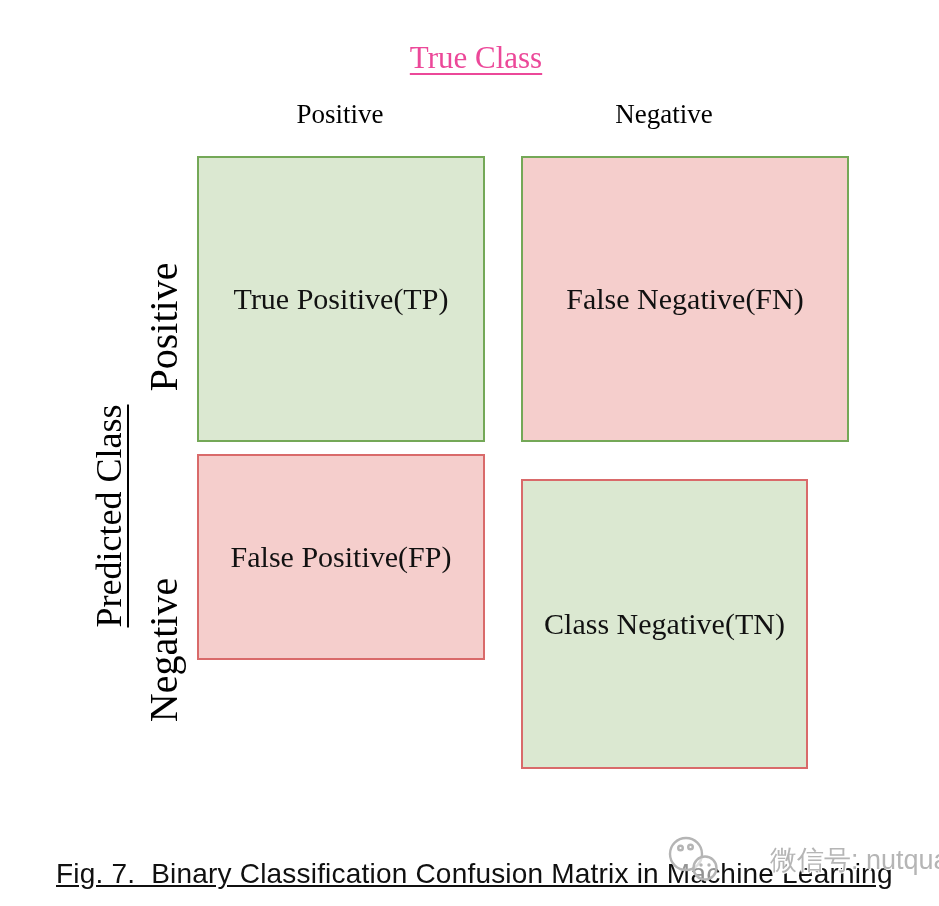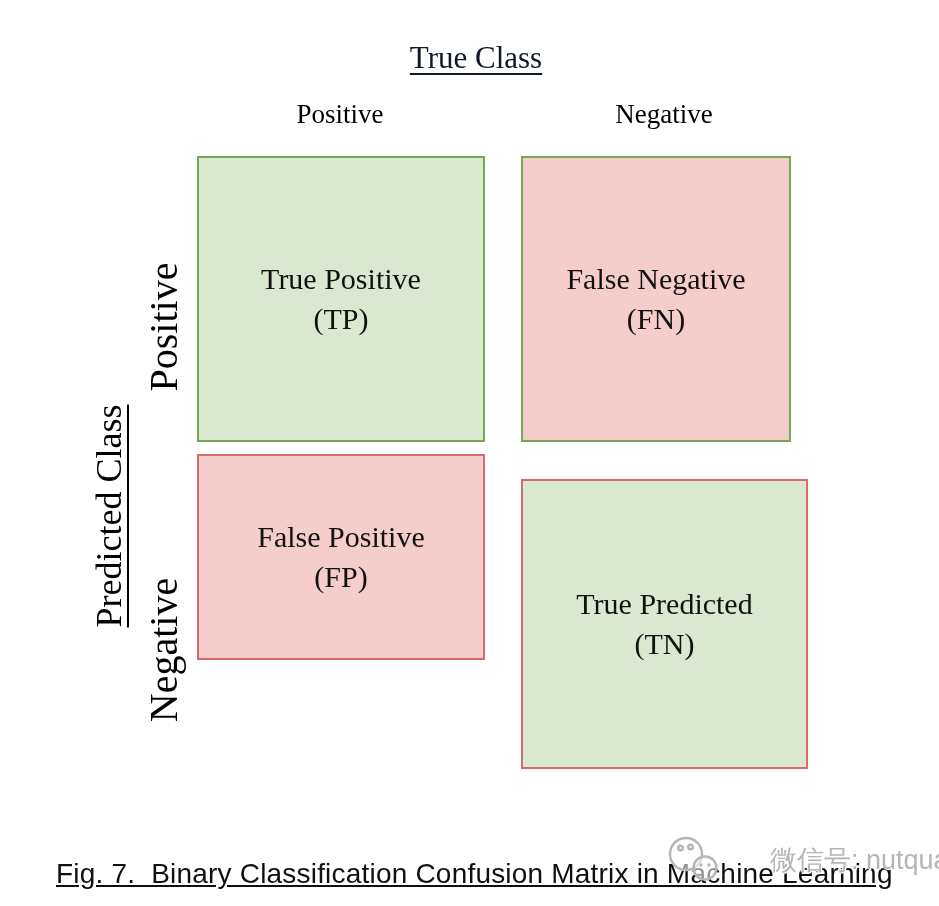--- a/index.html
+++ b/index.html
@@ -14,21 +14,21 @@
     background: #ffffff;
     overflow: hidden;
   }
 
   
   .fig-title {
     position: absolute;
     left: 476px; top: 58px;
     transform: translate(-50%, -50%);
     font-size: 31px;
-    color: #0f172a;
+    color: #ec4899;
     text-decoration: underline;
     text-decoration-thickness: 2px;
     text-underline-offset: 5px;
     white-space: nowrap;
   }
   .col-header {
     position: absolute;
     top: 114px;
     transform: translate(-50%, -50%);
     font-size: 27px;
@@ -59,31 +59,31 @@
   }
   .row-header.pos { top: 327px; }
   .row-header.neg { top: 650px; }
 
   
   .cell {
     position: absolute;
     box-sizing: border-box;
     border: 2px solid;
     display: flex;
-    flex-direction: column;
+    flex-direction: row;
     align-items: center;
     justify-content: center;
     text-align: center;
     font-size: 30px;
     line-height: 1.35;
     color: #111;
   }
   .cell--tp { left: 197px; top: 156px; width: 288px; height: 286px;
               background: var(--green-fill); border-color: var(--green-border); }
-  .cell--fn { left: 521px; top: 156px; width: 270px; height: 286px;
+  .cell--fn { left: 521px; top: 156px; width: 328px; height: 286px;
               background: var(--red-fill);   border-color: var(--green-border); }
   .cell--fp { left: 197px; top: 454px; width: 288px; height: 206px;
               background: var(--red-fill);   border-color: var(--red-border); }
   .cell--tn { left: 521px; top: 479px; width: 287px; height: 290px;
               background: var(--green-fill); border-color: var(--red-border); }
 
   
   .caption {
     position: absolute;
     left: 56px; top: 858px;
@@ -141,21 +141,21 @@
     <div>False Negative</div>
     <div>(FN)</div>
   </div>
 
   <div class="cell cell--fp">
     <div>False Positive</div>
     <div>(FP)</div>
   </div>
 
   <div class="cell cell--tn">
-    <div>True Predicted</div>
+    <div>Class Negative</div>
     <div>(TN)</div>
   </div>
 
   <div class="caption">Fig. 7.  Binary Classification Confusion Matrix in Machine Learning</div>
 
   <div class="watermark">
     <span>
       <svg width="58" height="52" viewBox="0 0 58 52">
         <circle class="wm-halo" cx="22" cy="20" r="16"></circle>
         <circle class="wm-stroke" cx="16.5" cy="14" r="2.3" stroke-width="1.8"></circle>

